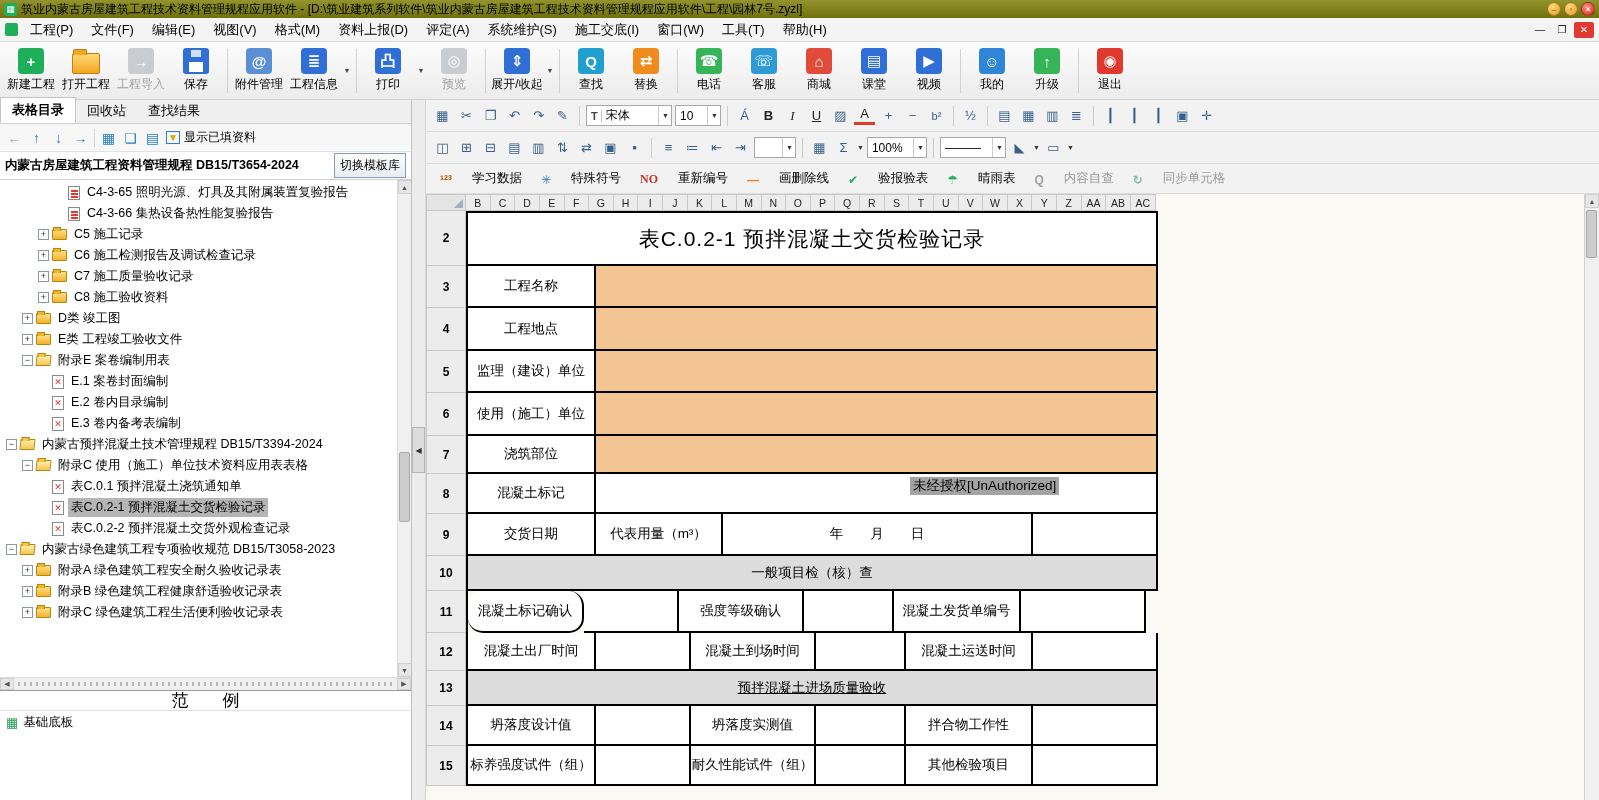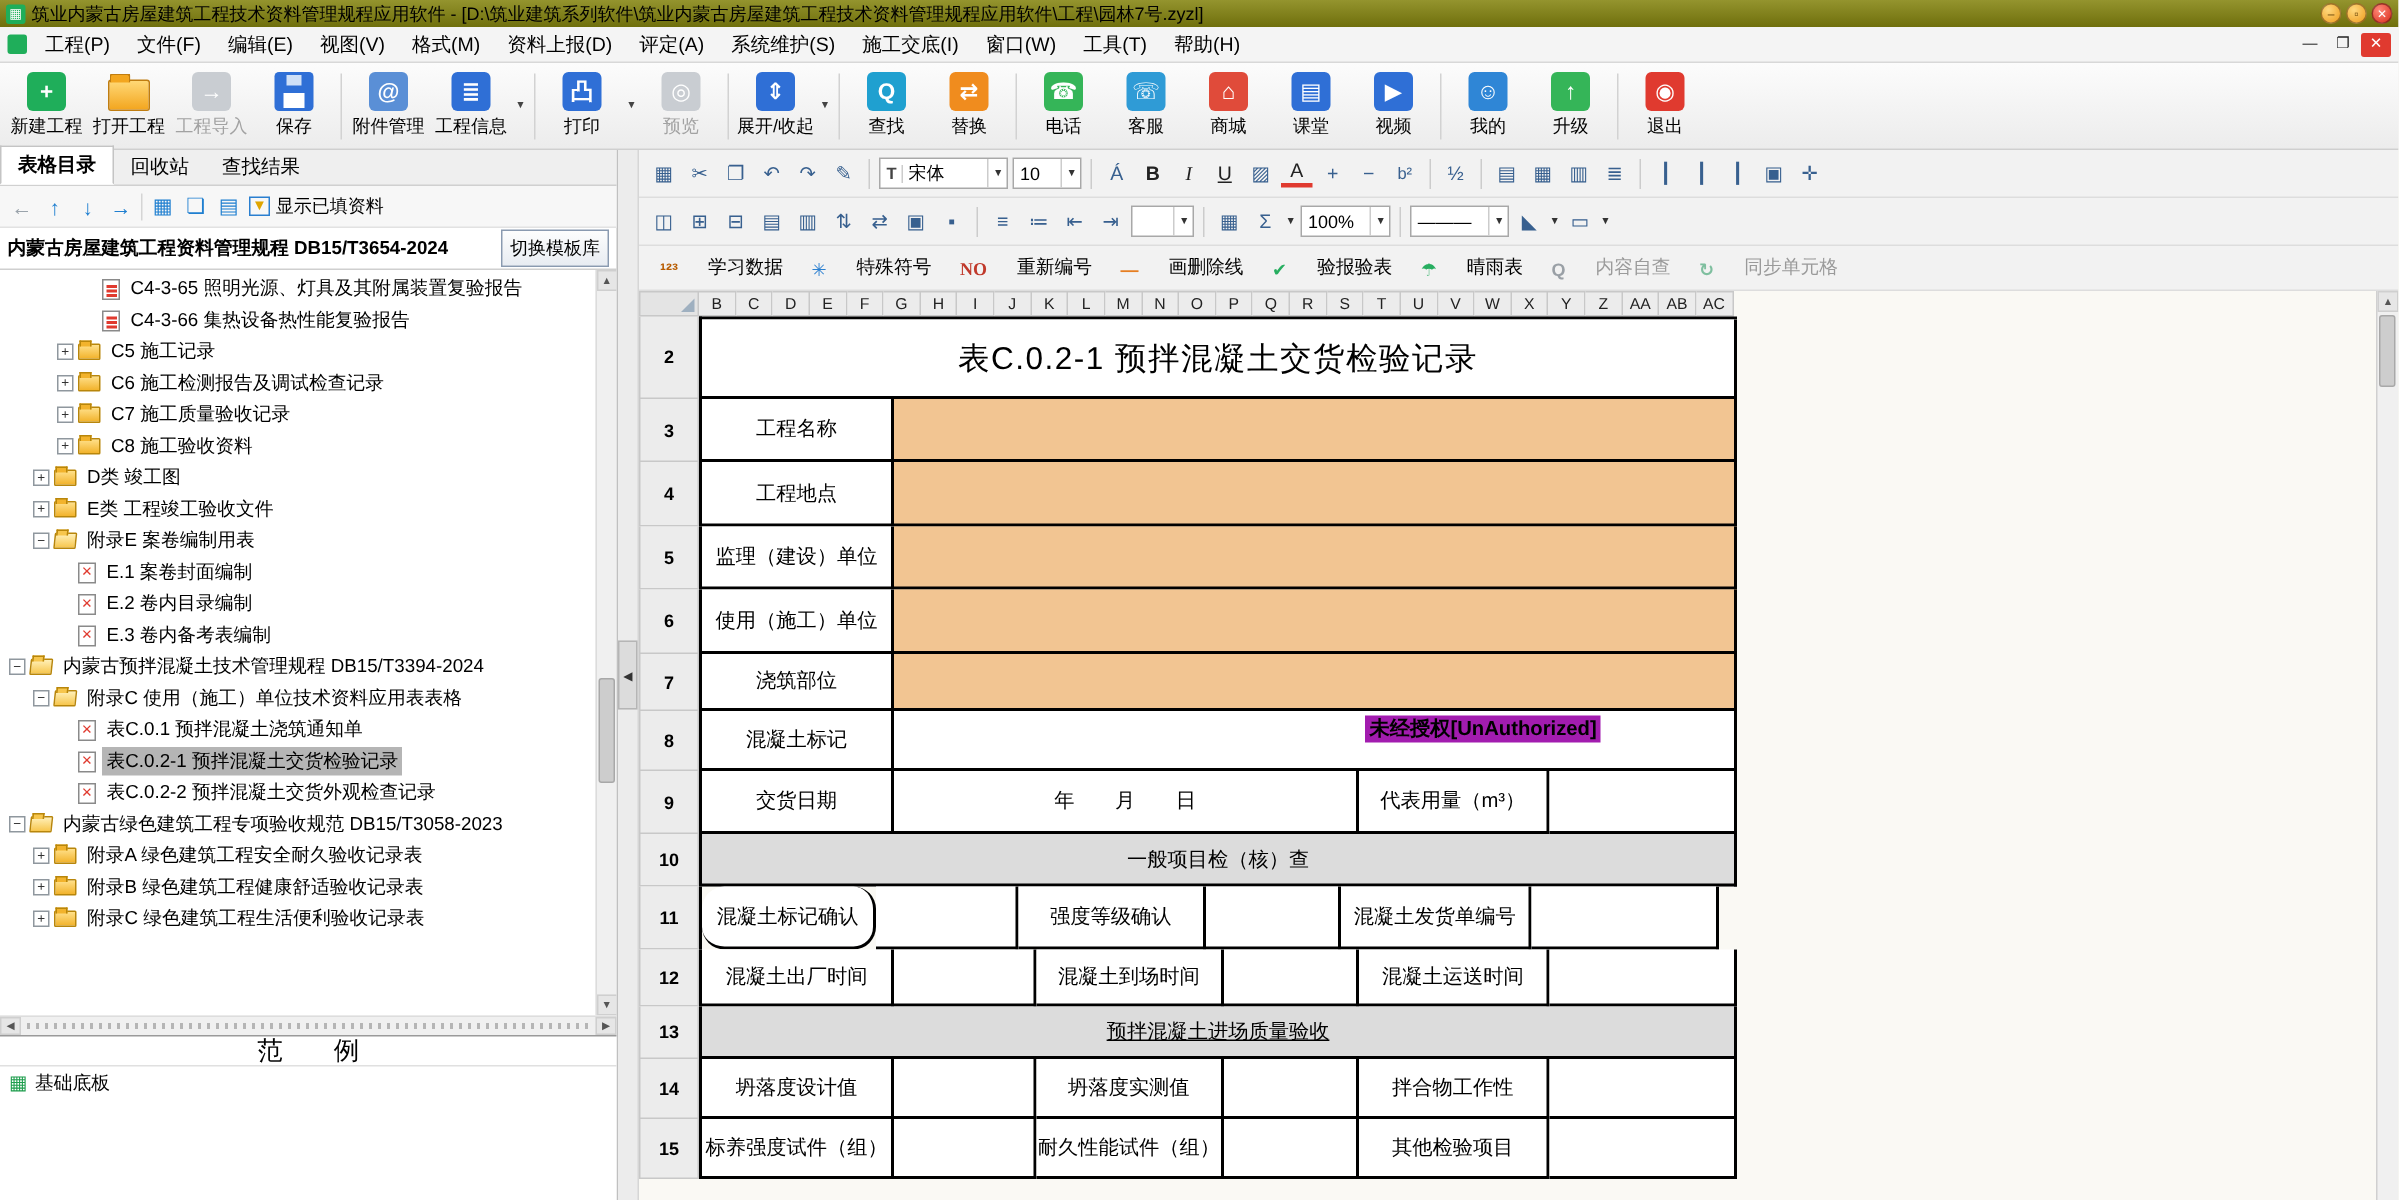--- a/index.html
+++ b/index.html
@@ -115,21 +115,21 @@
   .corner::after{content:"";position:absolute;right:2px;bottom:2px;border-style:solid;border-width:0 0 9px 9px;border-color:transparent transparent #9fb0c0 transparent}
   .colh{width:24.64px;flex:none;background:#ececec;border-right:1px solid #c8c8c8;border-top:1px solid #c8c8c8;border-bottom:1px solid #c8c8c8;font-size:10.5px;display:flex;align-items:center;justify-content:center;color:#222}
   .srow{display:flex}
   .rnum{width:40px;flex:none;background:#ececec;border:1px solid #c8c8c8;border-top:none;display:flex;align-items:center;justify-content:center;font-size:12px;font-weight:bold}
   .cells{display:flex;border-left:2px solid #000}
   #sheet-rows .srow:first-child .cells{border-top:2px solid #000}
   .cell{border-right:2px solid #000;border-bottom:2px solid #000;display:flex;align-items:center;justify-content:center;font-size:13.5px;background:#fff;position:relative;overflow:hidden;flex:none}
   .cell.k-t{font-size:21px;letter-spacing:1px}
   .cell.k-o{background:#F2C592}
   .cell.k-g{background:#DCDCDC}
-  .wm{position:absolute;left:314px;top:3px;background:#a21caf;font-weight:bold;font-size:13.5px;padding:0 3px;white-space:nowrap}
+  .wm{position:absolute;left:314px;top:3px;background:#a3a3a3;font-weight:normal;font-size:13.5px;padding:0 3px;white-space:nowrap}
   .main-vs{width:15px;flex:none;background:#f0f0f0;border-left:1px solid #d0d0d0;display:flex;flex-direction:column;align-items:center}
 </style>
 </head>
 <body>
 
 <div class="titlebar">
   <span class="app-icon">▦</span>
   <span class="title-text">筑业内蒙古房屋建筑工程技术资料管理规程应用软件 - [D:\筑业建筑系列软件\筑业内蒙古房屋建筑工程技术资料管理规程应用软件\工程\园林7号.zyzl]</span>
   <div class="tb-controls">
     <div class="tb-btn tb-min">–</div>
@@ -608,22 +608,22 @@
                 <div class="cell k-l" style="width: 128px;">混凝土标记</div>
                 <div class="cell k-b" style="width: 562px;">
                   <span class="wm">未经授权[UnAuthorized]</span>
                 </div>
               </div>
             </div>
             <div class="srow" style="height: 42px;">
               <div class="rnum">9</div>
               <div class="cells">
                 <div class="cell k-l" style="width: 128px;">交货日期</div>
+                <div class="cell k-l" style="width: 127px;">代表用量（m³）</div>
                 <div class="cell k-b" style="width: 310px;">年　　月　　日</div>
-                <div class="cell k-l" style="width: 127px;">代表用量（m³）</div>
                 <div class="cell k-b" style="width: 125px;"></div>
               </div>
             </div>
             <div class="srow" style="height: 35px;">
               <div class="rnum">10</div>
               <div class="cells">
                 <div class="cell k-g" style="width: 690px;">一般项目检（核）查</div>
               </div>
             </div>
             <div class="srow" style="height: 42px;">

